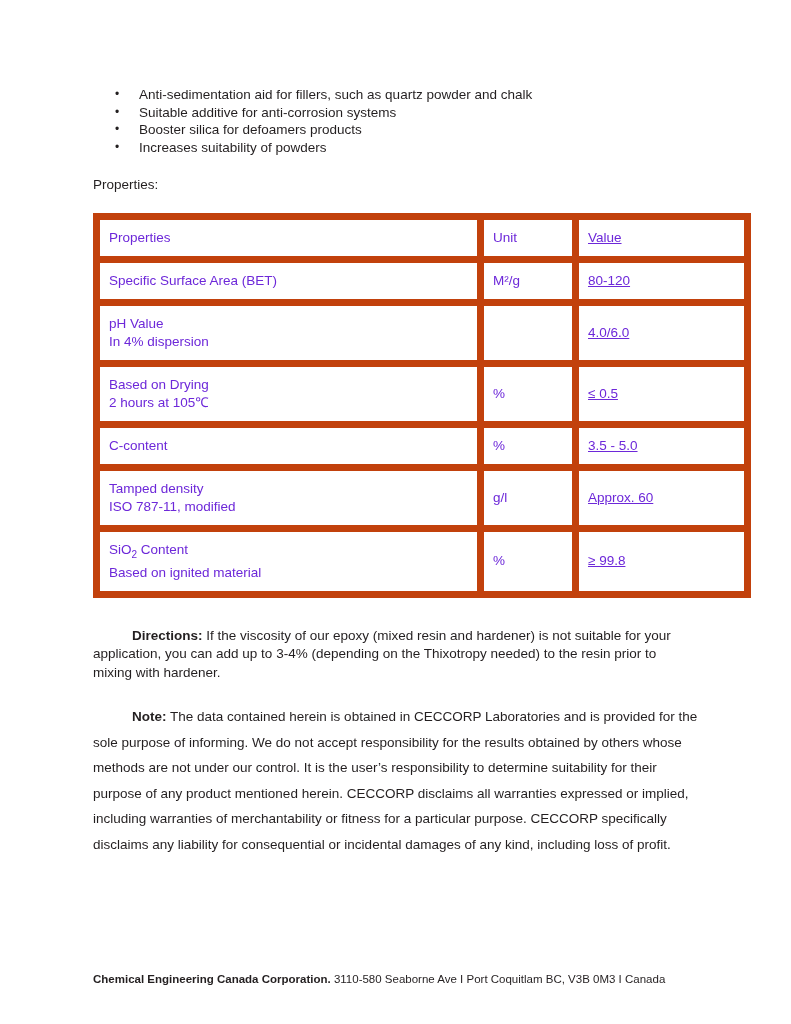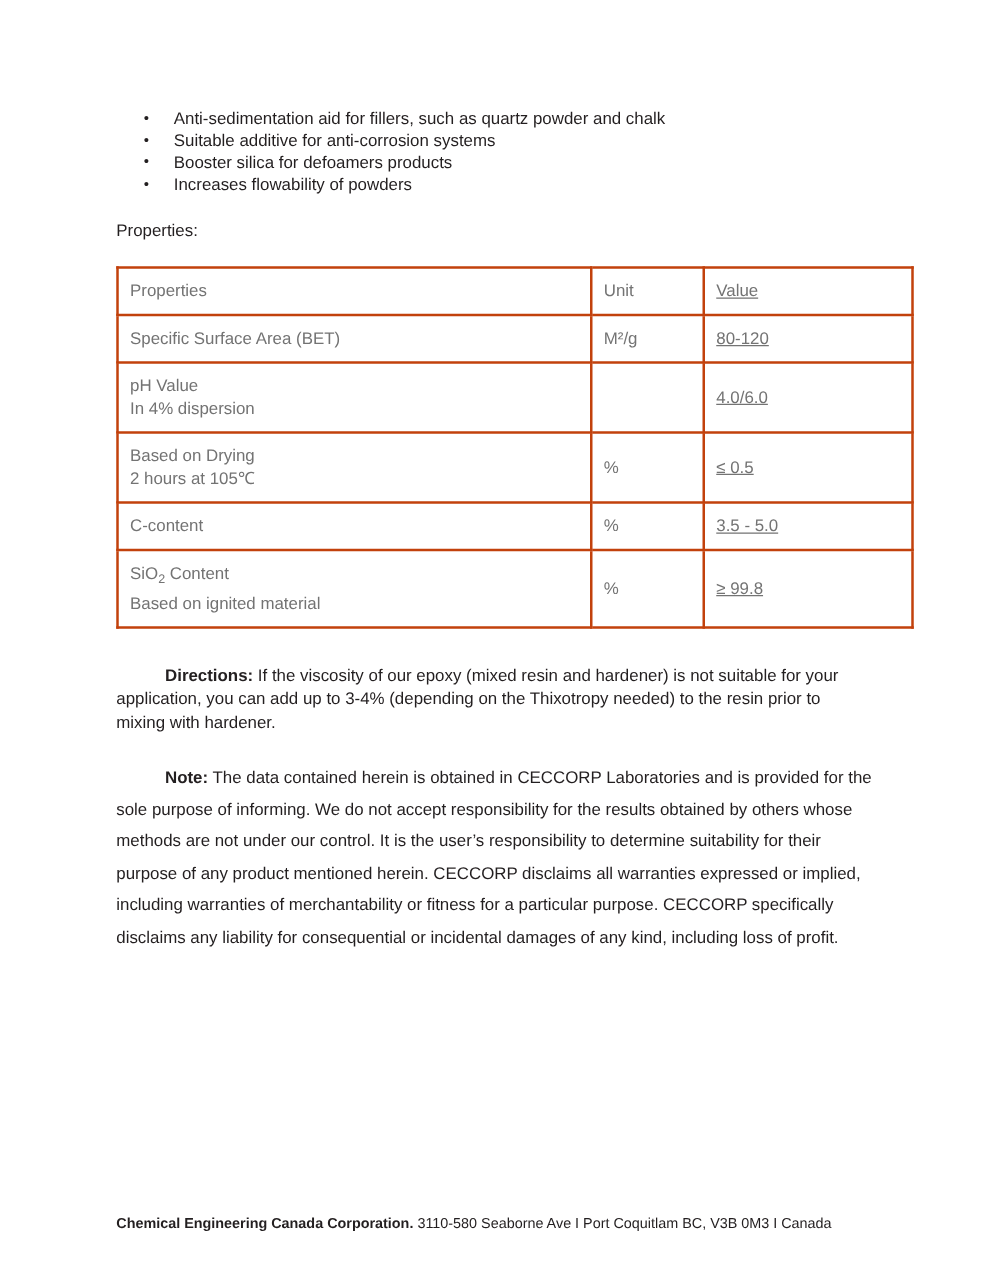--- a/index.html
+++ b/index.html
@@ -59,26 +59,26 @@
   }
 
   
   table.props {
     margin-top: 20px;
     border-collapse: collapse;
     width: 605px;
     table-layout: fixed;
   }
   table.props td {
-    border: 2px solid #c2410c;
+    border: 7px solid #c2410c;
     padding: 9px 0 9px 9px;
     font-size: 13.5px;
     line-height: 18px;
     vertical-align: middle;
-    color: #737373;
+    color: #6d28d9;
   }
   table.props td.c0 { width: 368px; }
   table.props td.c1 { width: 79px; }
   table.props td.c2 { width: 156px; text-decoration: underline; }
   .sub {
     display: block;
   }
   sub { font-size: 10px; }
 
   
@@ -114,21 +114,21 @@
 </head>
 <body>
 
 <div class="page">
   <div class="content">
 
     <ul class="bullets">
       <li>Anti-sedimentation aid for fillers, such as quartz powder and chalk</li>
       <li>Suitable additive for anti-corrosion systems</li>
       <li>Booster silica for defoamers products</li>
-      <li>Increases flowability of powders</li>
+      <li>Increases suitability of powders</li>
     </ul>
 
     <div class="properties-label">Properties:</div>
 
     <table class="props">
       <tbody>
         <tr>
           <td class="c0">Properties</td>
           <td class="c1">Unit</td>
           <td class="c2">Value</td>
@@ -161,20 +161,28 @@
         </tr>
 
         <tr>
           <td class="c0">
             <span class="sub">C-content</span>
           </td>
           <td class="c1">%</td>
           <td class="c2">3.5 - 5.0</td>
         </tr>
 
+        <tr>
+          <td class="c0">
+            <span class="sub">Tamped density</span>
+            <span class="sub">ISO 787-11, modified</span>
+          </td>
+          <td class="c1">g/l</td>
+          <td class="c2">Approx. 60</td>
+        </tr>
 
         <tr>
           <td class="c0">
             <span class="sub">SiO<sub>2</sub> Content</span>
             <span class="sub">Based on ignited material</span>
           </td>
           <td class="c1">%</td>
           <td class="c2">≥ 99.8</td>
         </tr>
       </tbody>

